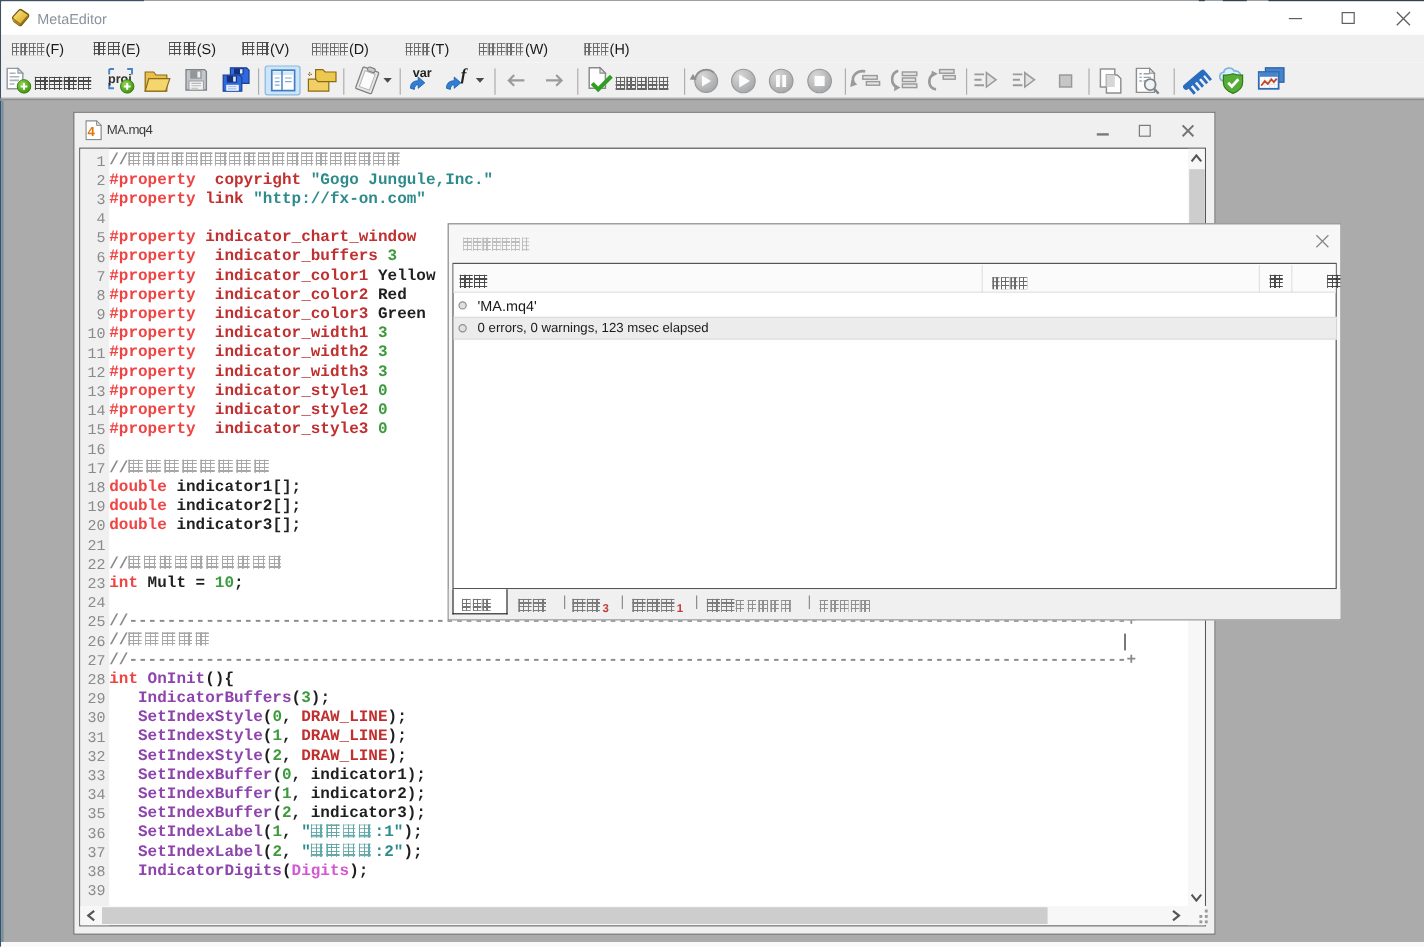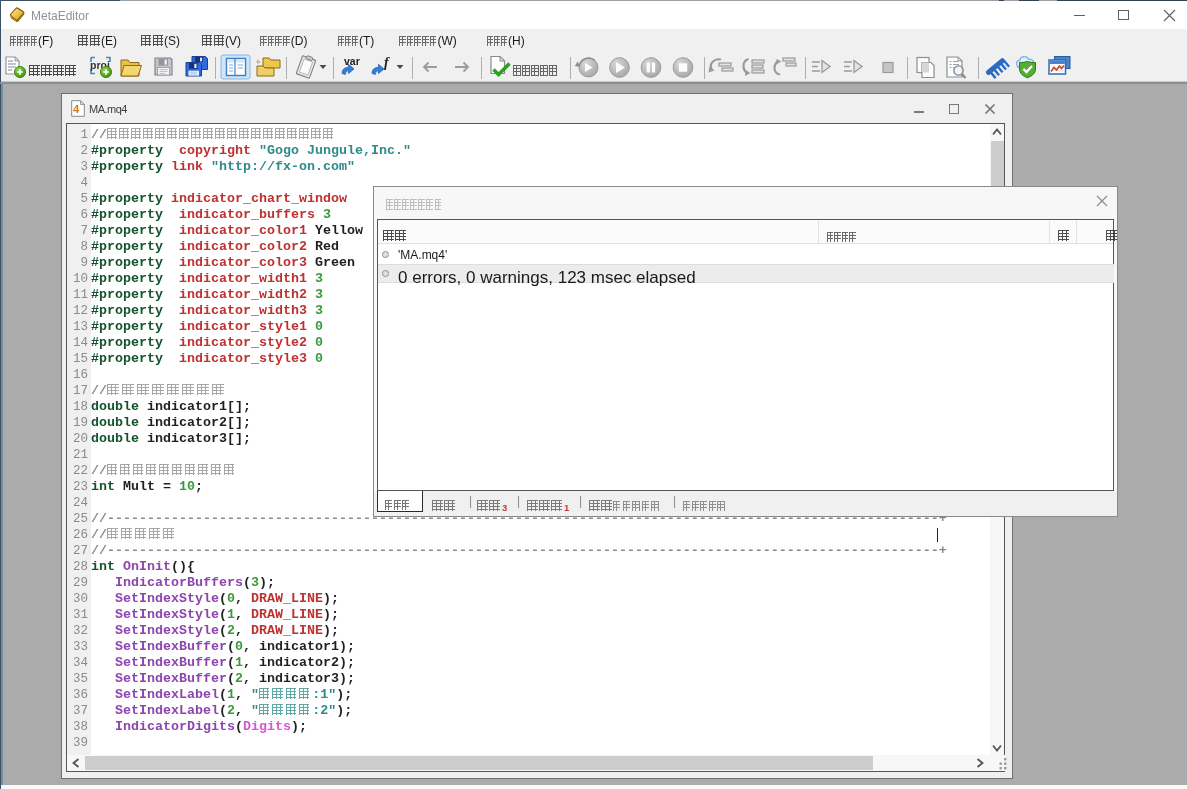--- a/index.html
+++ b/index.html
@@ -3,21 +3,21 @@
 *{margin:0;padding:0;box-sizing:border-box}
 html,body{width:1187px;height:789px;overflow:hidden}
 body{position:relative;background:#fff;font-family:"Liberation Sans",sans-serif;-webkit-font-smoothing:antialiased}
 .abs{position:absolute}
 i.jk,i.jn,i.jc{display:inline-block;vertical-align:-1px;
  background:repeating-linear-gradient(to bottom,currentColor 0 1px,transparent 1px 3px),
  repeating-linear-gradient(to right,currentColor 0 1px,transparent 1px 4px);opacity:.75}
 i.jn{background:repeating-linear-gradient(to bottom,currentColor 0 1px,transparent 1px 3.2px),
  repeating-linear-gradient(to right,currentColor 0 1px,transparent 1px 3.4px);opacity:.62}
 .code{font:bold 13.33px "Liberation Mono",monospace;line-height:16px;white-space:pre;color:#1f1f1f}
-.b{color:#14532d}.r{color:#c03030}.t{color:#2e8b8b}.gn{color:#3c9a3c}
+.b{color:#ef4444}.r{color:#c03030}.t{color:#2e8b8b}.gn{color:#3c9a3c}
 .p{color:#8e44ad}.m{color:#d457d4}.c{color:#8a8a8a}
 .ln{height:16px}
 </style></head><body>
 
 <div class="abs" style="left:0;top:0;width:1187px;height:1px;background:#9aa0a6"></div>
 <div class="abs" style="left:0;top:0;width:120px;height:2px;background:#3d5166"></div>
 <div class="abs" style="left:999px;top:0;width:5px;height:3px;background:#30414f"></div>
 <div class="abs" style="left:1019px;top:0;width:20px;height:3px;background:#30414f"></div>
 <div class="abs" style="left:1057px;top:0;width:130px;height:3px;background:#30414f"></div>
 <div class="abs" style="left:0;top:0;width:1px;height:789px;background:#3d5166"></div>
@@ -309,21 +309,21 @@
 <div class="abs" style="left:1049px;top:221px;width:1px;height:23px;background:#e2e2e2"></div>
 <div class="abs" style="left:1076px;top:221px;width:1px;height:23px;background:#e2e2e2"></div>
 <div class="abs" style="left:383px;top:226px"><i class="jk" style="width:10.5px;height:11px;margin-right:1.5px;color:#111;"></i><i class="jk" style="width:10.5px;height:11px;margin-right:1.5px;color:#111;"></i></div>
 <div class="abs" style="left:827px;top:227px"><i class="jn" style="width:6.3px;height:10px;margin-right:1.2px;color:#111;"></i><i class="jn" style="width:6.3px;height:10px;margin-right:1.2px;color:#111;"></i><i class="jn" style="width:6.3px;height:10px;margin-right:1.2px;color:#111;"></i><i class="jn" style="width:6.3px;height:10px;margin-right:1.2px;color:#111;"></i></div>
 <div class="abs" style="left:1058px;top:226px"><i class="jk" style="width:10.5px;height:11px;margin-right:0px;color:#111;"></i></div>
 <div class="abs" style="left:1106px;top:226px"><i class="jk" style="width:10.5px;height:11px;margin-right:0px;color:#111;"></i></div>
 <div class="abs" style="left:378px;top:264px;width:736px;height:19px;background:#ececec;border-top:1px solid #ddd;border-bottom:1px solid #ddd"></div>
 <div class="abs" style="left:382px;top:251px;width:7px;height:7px;border-radius:50%;background:#e0e0e0;border:1.4px solid #8f8f8f"></div>
 <div class="abs" style="left:382px;top:270px;width:7px;height:7px;border-radius:50%;background:#e0e0e0;border:1.4px solid #8f8f8f"></div>
 <div class="abs" style="left:398px;top:248px;font-size:12px;color:#1a1a1a">'MA.mq4'</div>
-<div class="abs" style="left:398px;top:268px;font-size:17px;color:#1a1a1a">0 errors, 0 warnings, 123 msec elapsed</div>
+<div class="abs" style="left:398px;top:268px;font-size:11px;color:#1a1a1a">0 errors, 0 warnings, 123 msec elapsed</div>
 <div class="abs" style="left:374px;top:491px;width:743px;height:25px;background:#f0f0f0"></div>
 <div class="abs" style="left:377px;top:491px;width:46px;height:21px;background:#fff;border:1px solid #2a2a2a;border-top:none"></div>
 <div class="abs" style="left:385px;top:495px"><i class="jn" style="width:7px;height:10px;margin-right:1.5px;color:#222;"></i><i class="jn" style="width:7px;height:10px;margin-right:1.5px;color:#222;"></i><i class="jn" style="width:7px;height:10px;margin-right:1.5px;color:#222;"></i></div>
 <div class="abs" style="left:432px;top:496px"><i class="jk" style="width:10.5px;height:11px;margin-right:1.5px;color:#555;"></i><i class="jk" style="width:10.5px;height:11px;margin-right:1.5px;color:#555;"></i></div>
 <div class="abs" style="left:469px;top:494px;font-size:12px;color:#8a8a8a">|</div>
 <div class="abs" style="left:477px;top:496px"><i class="jk" style="width:10.5px;height:11px;margin-right:1.5px;color:#555;"></i><i class="jk" style="width:10.5px;height:11px;margin-right:1.5px;color:#555;"></i></div>
 <div class="abs" style="left:502px;top:502px;font-size:9.5px;font-weight:bold;color:#c43a3a">3</div>
 <div class="abs" style="left:517px;top:494px;font-size:12px;color:#8a8a8a">|</div>
 <div class="abs" style="left:527px;top:496px"><i class="jk" style="width:10.5px;height:11px;margin-right:1.5px;color:#555;"></i><i class="jk" style="width:10.5px;height:11px;margin-right:1.5px;color:#555;"></i><i class="jk" style="width:10.5px;height:11px;margin-right:1.5px;color:#555;"></i></div>
 <div class="abs" style="left:564px;top:502px;font-size:9.5px;font-weight:bold;color:#c43a3a">1</div>

